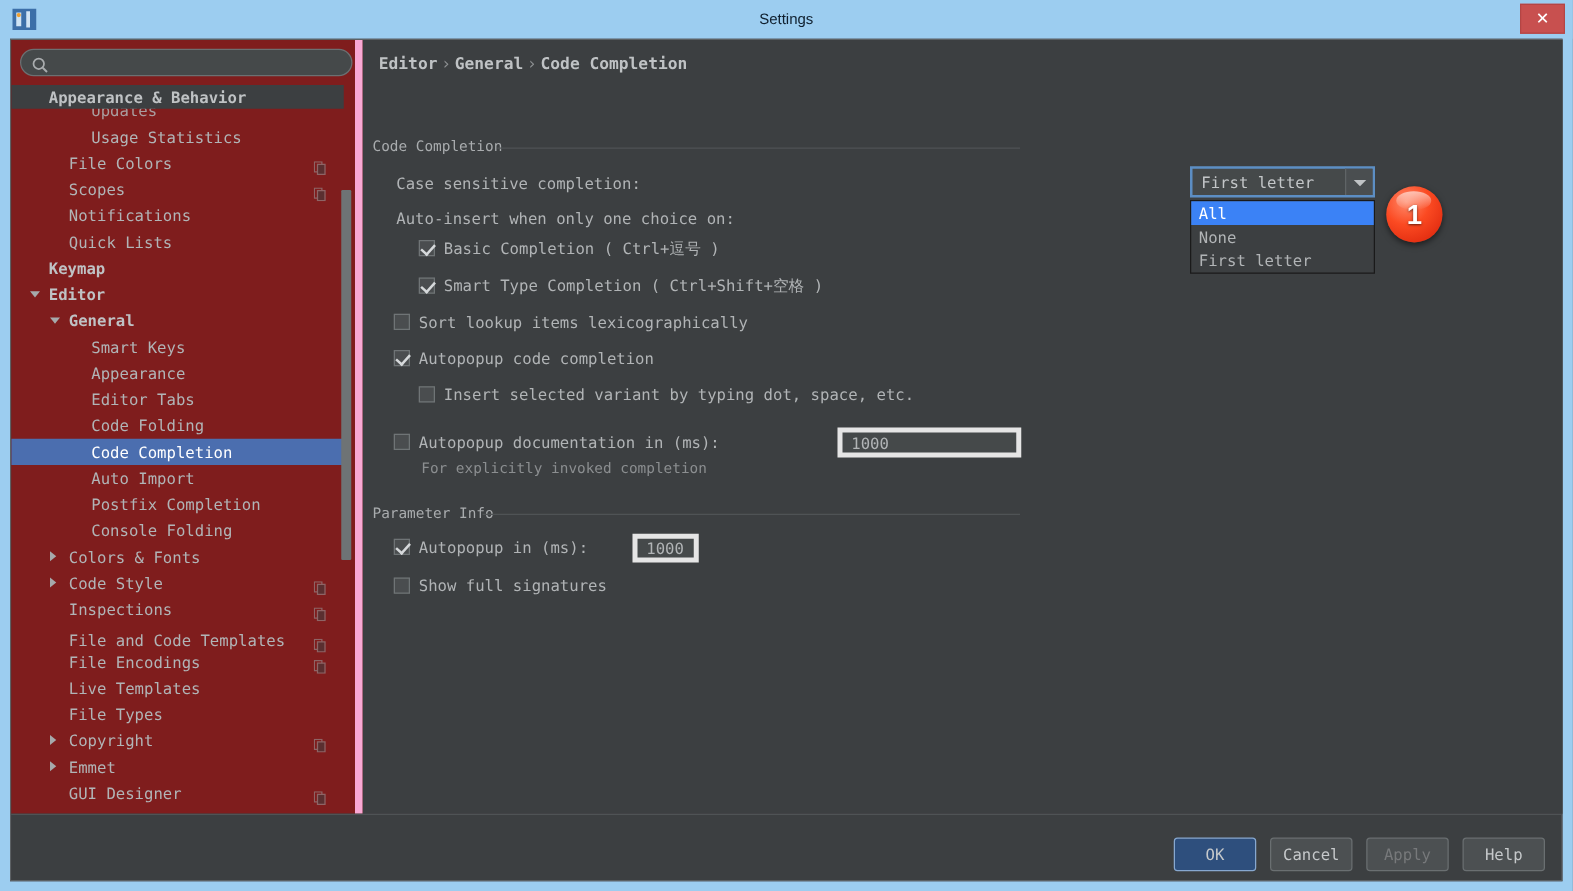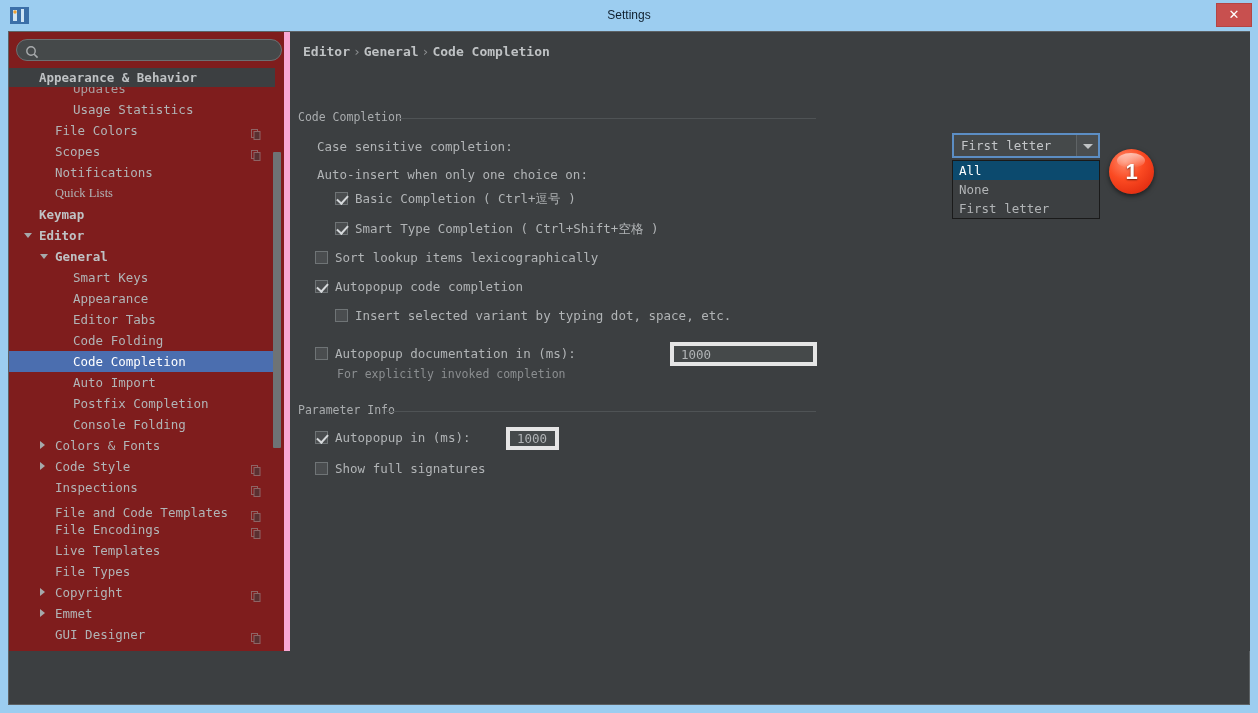--- a/index.html
+++ b/index.html
@@ -167,21 +167,21 @@
   }
   .dropdown {
     position: absolute; left: 661px; top: 128px; width: 148px;
     background: #3c3f41; border: 1px solid #1a1a1a; z-index: 20;
   }
   .dd-item {
     height: 19px; line-height: 19px; padding-left: 6px;
     font-family: "DejaVu Sans Mono", monospace; font-size: 12.5px;
     color: #b1b4b6; cursor: pointer;
   }
-  .dd-item.sel { background: #0c4a6e; color: #ffffff; }
+  .dd-item.sel { background: #3b82f6; color: #ffffff; }
   
   .badge {
     position: absolute; left: 818px; top: 117px; width: 45px; height: 45px;
     border-radius: 50%;
     background: radial-gradient(circle at 36% 28%, #ff8a6b 0%, #fb4a22 42%, #d61f08 100%);
     box-shadow: 0 2px 5px rgba(0,0,0,.55);
   }
   .badge::before {
     content: ""; position: absolute; left: 8px; top: 4px;
     width: 28px; height: 15px; border-radius: 50%;
@@ -260,21 +260,21 @@
           <div class="tree-item" style="top: 73px;">
             <span class="label" style="left: 46px;">Scopes</span>
             <span class="copy-badge"><svg width="10" height="11" viewBox="0 0 10 11">
                 <rect x="0.5" y="0.5" width="6" height="8" fill="none" stroke="#9b9ea0"></rect>
                 <rect x="3" y="2.5" width="6" height="8" fill="#3c3f41" stroke="#9b9ea0"></rect>
               </svg></span>
           </div>
           <div class="tree-item" style="top: 94px;">
             <span class="label" style="left: 46px;">Notifications</span>
           </div>
-          <div class="tree-item" style="top: 115px; font-family: Liberation Serif, serif;">
+          <div class="tree-item" style="top: 115px;">
             <span class="label" style="left: 46px;">Quick Lists</span>
           </div>
           <div class="tree-item group" style="top: 136px;">
             <span class="label" style="left: 30px;">Keymap</span>
           </div>
           <div class="tree-item group" style="top: 157px;">
             <span class="arrow expanded" style="left: 15px;"></span>
             <span class="label" style="left: 30px;">Editor</span>
           </div>
           <div class="tree-item group" style="top: 178px;">
@@ -439,15 +439,21 @@
           <div class="dd-item sel">All</div>
           <div class="dd-item">None</div>
           <div class="dd-item">First letter</div>
         </div>
 
       <div class="badge">
         <span>1</span>
       </div>
     </div>
 
+    <div class="footer">
+      <button class="btn primary" style="left:930px;">OK</button>
+      <button class="btn" style="left:1007px;">Cancel</button>
+      <button class="btn disabled" style="left:1084px;">Apply</button>
+      <button class="btn" style="left:1161px;">Help</button>
+    </div>
 
   </div>
 </div>
 
 </body></html>

